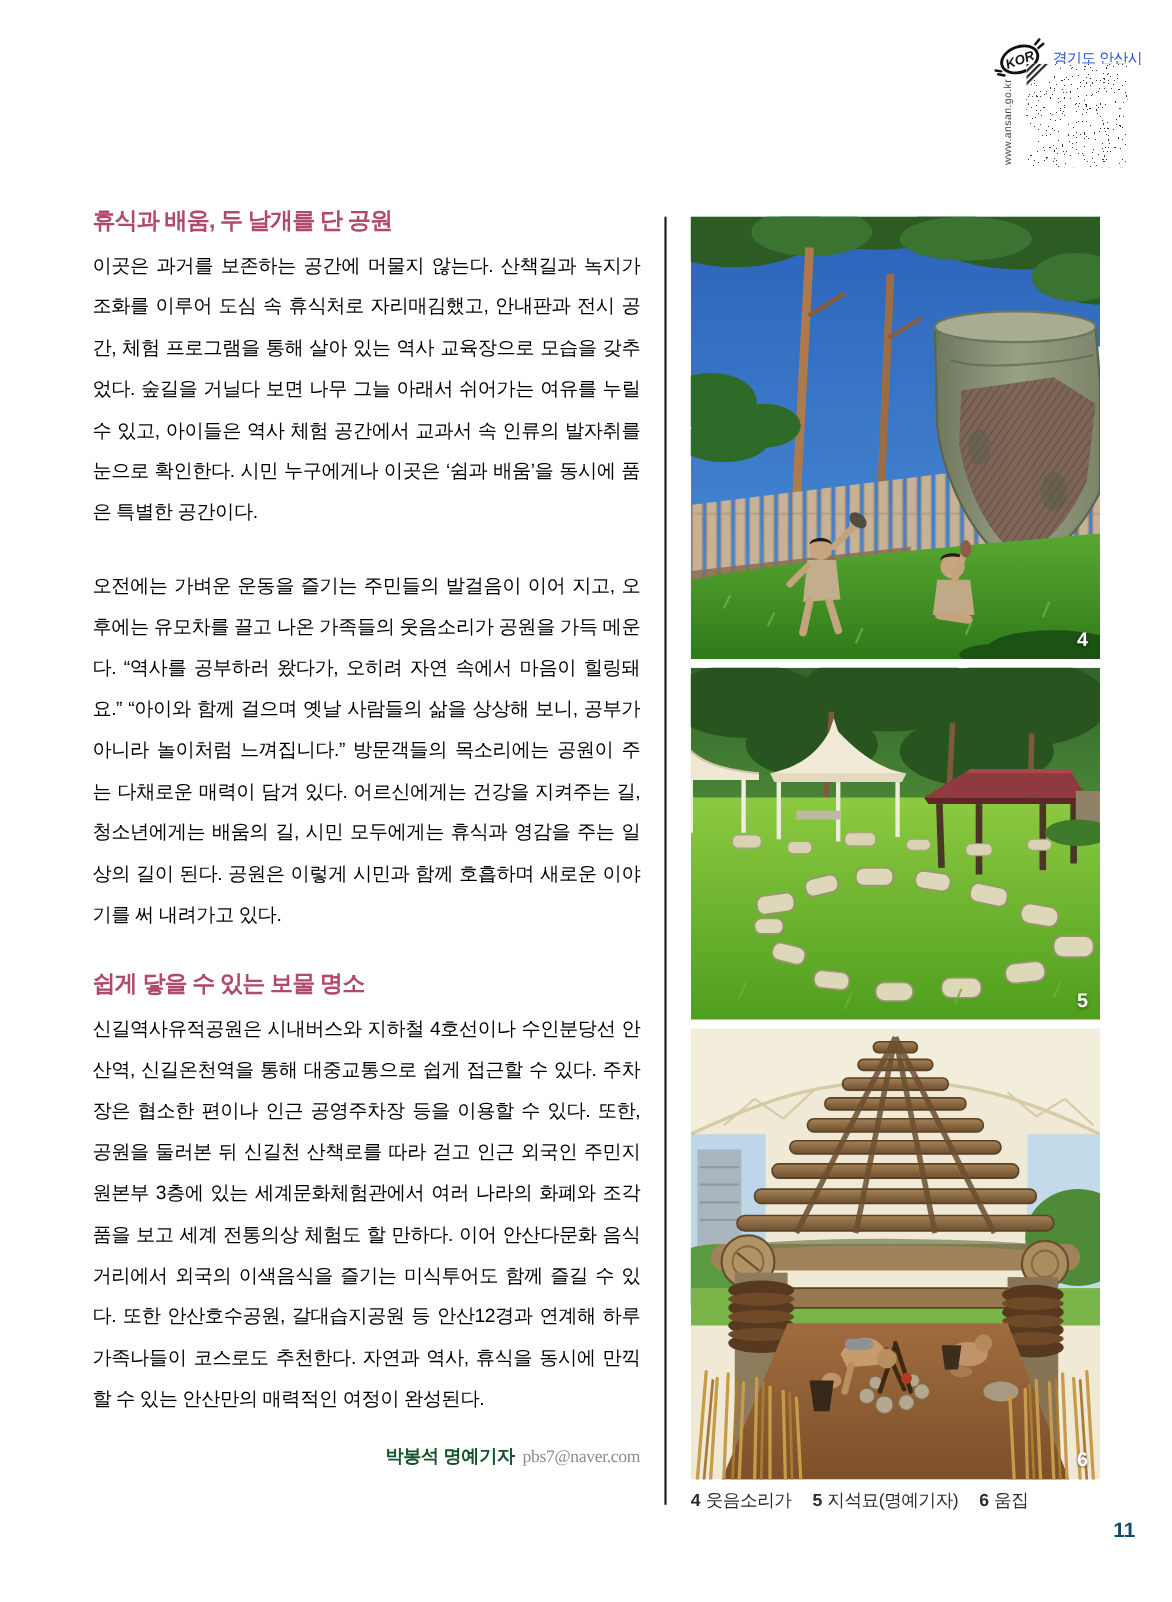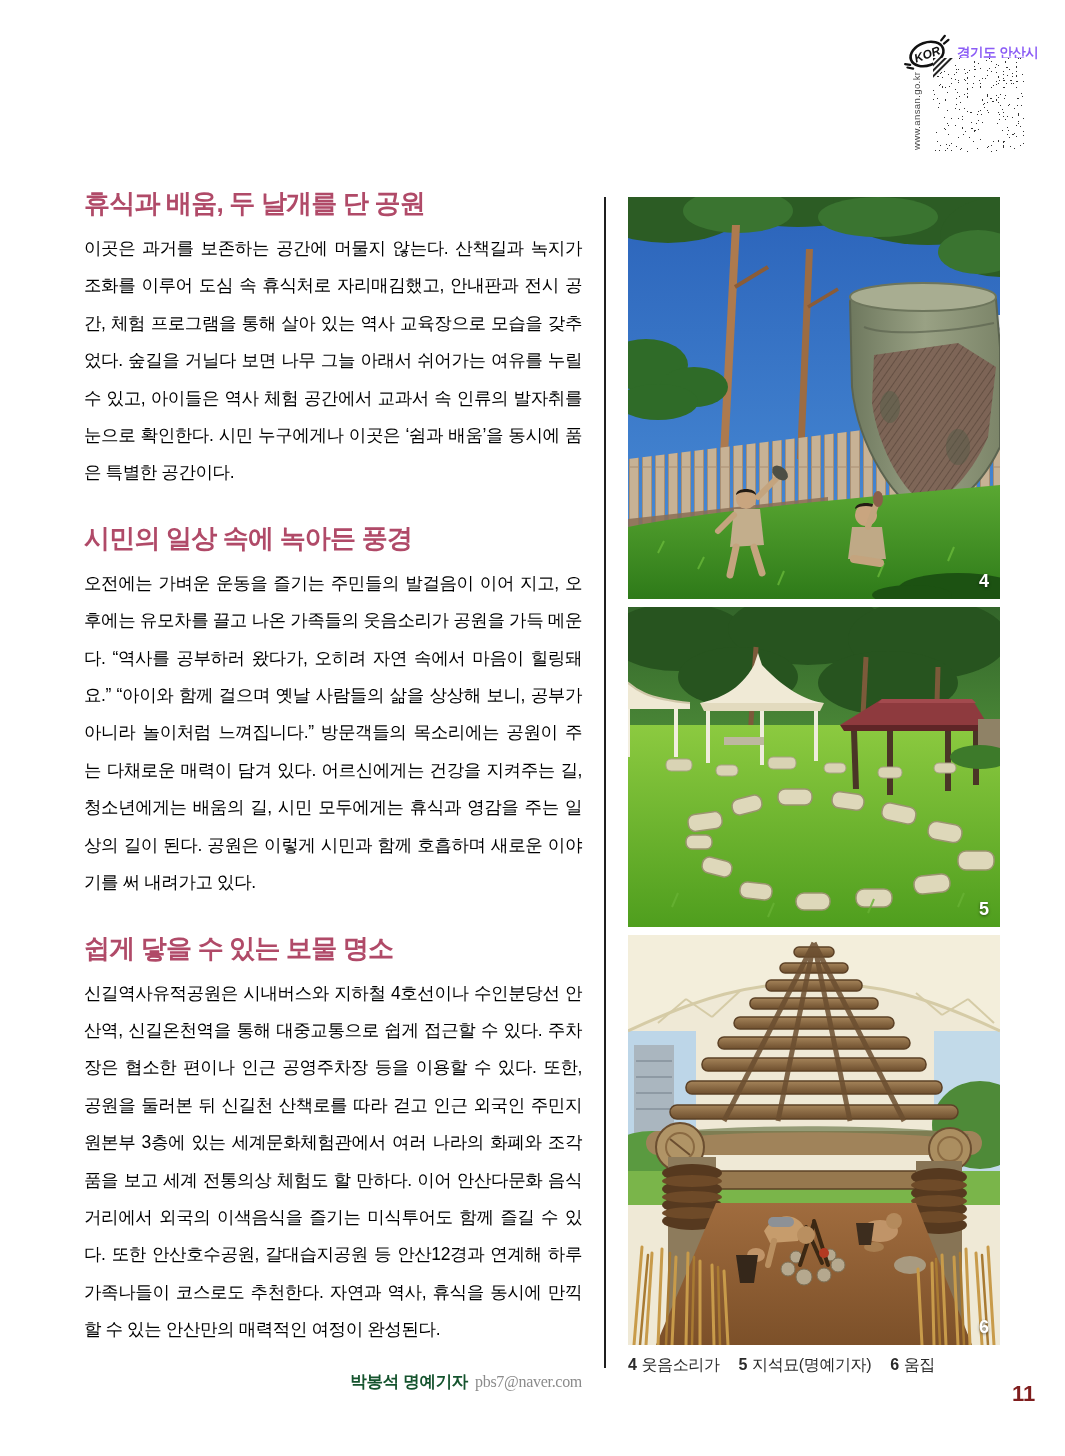--- a/index.html
+++ b/index.html
@@ -3,33 +3,33 @@
 <meta charset="utf-8">
 <style>
   html,body { margin:0; padding:0; background:#ffffff; }
   .page {
     position:relative; width:1065px; height:1456px; background:#ffffff;
     font-family:"Liberation Sans","DejaVu Sans",sans-serif; overflow:hidden;
   }
 
   
   .kor-logo { position:absolute; left:901px; top:34px; width:52px; height:44px; }
-  .region-label { position:absolute; left:957px; top:44px; font-size:13.5px; font-weight:700; color:#8b5cf6; letter-spacing:-0.5px; }
+  .region-label { position:absolute; left:957px; top:44px; font-size:13.5px; font-weight:400; color:#1d4ed8; letter-spacing:-0.5px; }
   .site-url {
     position:absolute; left:911px; top:74px; height:76px;
     writing-mode:vertical-rl; transform:rotate(180deg);
     font-size:9.5px; color:#444; letter-spacing:0.4px; white-space:nowrap;
   }
   .qr { position:absolute; left:933px; top:58px; width:92px; height:94px; }
 
   
   .article { position:absolute; left:84px; top:186px; width:498px; }
   .section + .section { margin-top:29px; }
   .section-heading {
-    margin:0 0 9px 0; font-size:26px; font-weight:700; color:#b04a68; letter-spacing:-0.8px;
+    margin:0 0 9px 0; font-size:21px; font-weight:700; color:#b04a68; letter-spacing:-0.8px;
   }
   .body-text {
     margin:0; font-size:17.5px; line-height:37.4px; color:#000000;
     text-align:justify; letter-spacing:-0.4px;
   }
   .byline { margin-top:22px; text-align:right; font-size:16.5px; letter-spacing:-0.3px; }
   .byline .reporter { font-weight:700; color:#14532d; }
   .byline .email { color:#8b8b8b; margin-left:7px; font-size:16px;font-family:Liberation Serif, serif; }
 
   
@@ -40,21 +40,21 @@
   .photos figure { margin:0; position:relative; width:372px; line-height:0; }
   .photos figure + figure { margin-top:8px; }
   .photo-num {
     position:absolute; right:11px; bottom:9px; color:#ffffff; font-size:18px; font-weight:700;
     line-height:1; text-shadow:0 1px 3px rgba(0,0,0,.55);
   }
   .caption { margin-top:10px; font-size:16px; color:#2a2a2a; line-height:20px; letter-spacing:-0.4px; }
   .cap-pair { margin-right:15px; white-space:nowrap; }
   .cap-num { font-weight:700; margin-right:5px; }
 
-  .page-number { position:absolute; left:1012px; top:1381px; font-size:22px; font-weight:700; color:#7f1d1d; }
+  .page-number { position:absolute; left:1012px; top:1381px; font-size:19px; font-weight:700; color:#0c4a6e; }
 </style>
 </head>
 <body>
 
 <div class="page">
 
   <svg class="kor-logo" viewBox="0 0 52 44">
     <g transform="rotate(-20 26 20)">
       <ellipse cx="26" cy="20" rx="17" ry="11.5" fill="#ffffff" stroke="#111" stroke-width="2.6"></ellipse>
       <text x="26" y="24.5" font-size="12" font-weight="bold" font-style="italic" text-anchor="middle" fill="#111" font-family="Liberation Sans, sans-serif">KOR</text>
@@ -89,21 +89,20 @@
     <rect x="0" y="0" width="92" height="94" filter="url(#qrNoise)" opacity="0.8"></rect>
     <polygon points="0,0 22,0 0,22" fill="url(#qrStripes)"></polygon>
   </svg>
 
   <div class="article">
     <div class="section">
       <h2 class="section-heading">휴식과 배움, 두 날개를 단 공원</h2>
       <p class="body-text">이곳은 과거를 보존하는 공간에 머물지 않는다. 산책길과 녹지가 조화를 이루어 도심 속 휴식처로 자리매김했고, 안내판과 전시 공간, 체험 프로그램을 통해 살아 있는 역사 교육장으로 모습을 갖추었다. 숲길을 거닐다 보면 나무 그늘 아래서 쉬어가는 여유를 누릴 수 있고, 아이들은 역사 체험 공간에서 교과서 속 인류의 발자취를 눈으로 확인한다. 시민 누구에게나 이곳은 ‘쉼과 배움’을 동시에 품은 특별한 공간이다.</p>
     </div>
     <div class="section">
-      <h2 class="section-heading">시민의 일상 속에 녹아든 풍경</h2>
       <p class="body-text">오전에는 가벼운 운동을 즐기는 주민들의 발걸음이 이어 지고, 오후에는 유모차를 끌고 나온 가족들의 웃음소리가 공원을 가득 메운다. “역사를 공부하러 왔다가, 오히려 자연 속에서 마음이 힐링돼요.” “아이와 함께 걸으며 옛날 사람들의 삶을 상상해 보니, 공부가 아니라 놀이처럼 느껴집니다.” 방문객들의 목소리에는 공원이 주는 다채로운 매력이 담겨 있다. 어르신에게는 건강을 지켜주는 길, 청소년에게는 배움의 길, 시민 모두에게는 휴식과 영감을 주는 일상의 길이 된다. 공원은 이렇게 시민과 함께 호흡하며 새로운 이야기를 써 내려가고 있다.</p>
     </div>
     <div class="section">
       <h2 class="section-heading">쉽게 닿을 수 있는 보물 명소</h2>
       <p class="body-text">신길역사유적공원은 시내버스와 지하철 4호선이나 수인분당선 안산역, 신길온천역을 통해 대중교통으로 쉽게 접근할 수 있다. 주차장은 협소한 편이나 인근 공영주차장 등을 이용할 수 있다. 또한, 공원을 둘러본 뒤 신길천 산책로를 따라 걷고 인근 외국인 주민지원본부 3층에 있는 세계문화체험관에서 여러 나라의 화폐와 조각품을 보고 세계 전통의상 체험도 할 만하다. 이어 안산다문화 음식거리에서 외국의 이색음식을 즐기는 미식투어도 함께 즐길 수 있다. 또한 안산호수공원, 갈대습지공원 등 안산12경과 연계해 하루 가족나들이 코스로도 추천한다. 자연과 역사, 휴식을 동시에 만끽할 수 있는 안산만의 매력적인 여정이 완성된다.</p>
     </div>
     <div class="byline">
       <span class="reporter">박봉석 명예기자</span><span class="email">pbs7@naver.com</span>
     </div>
   </div>

